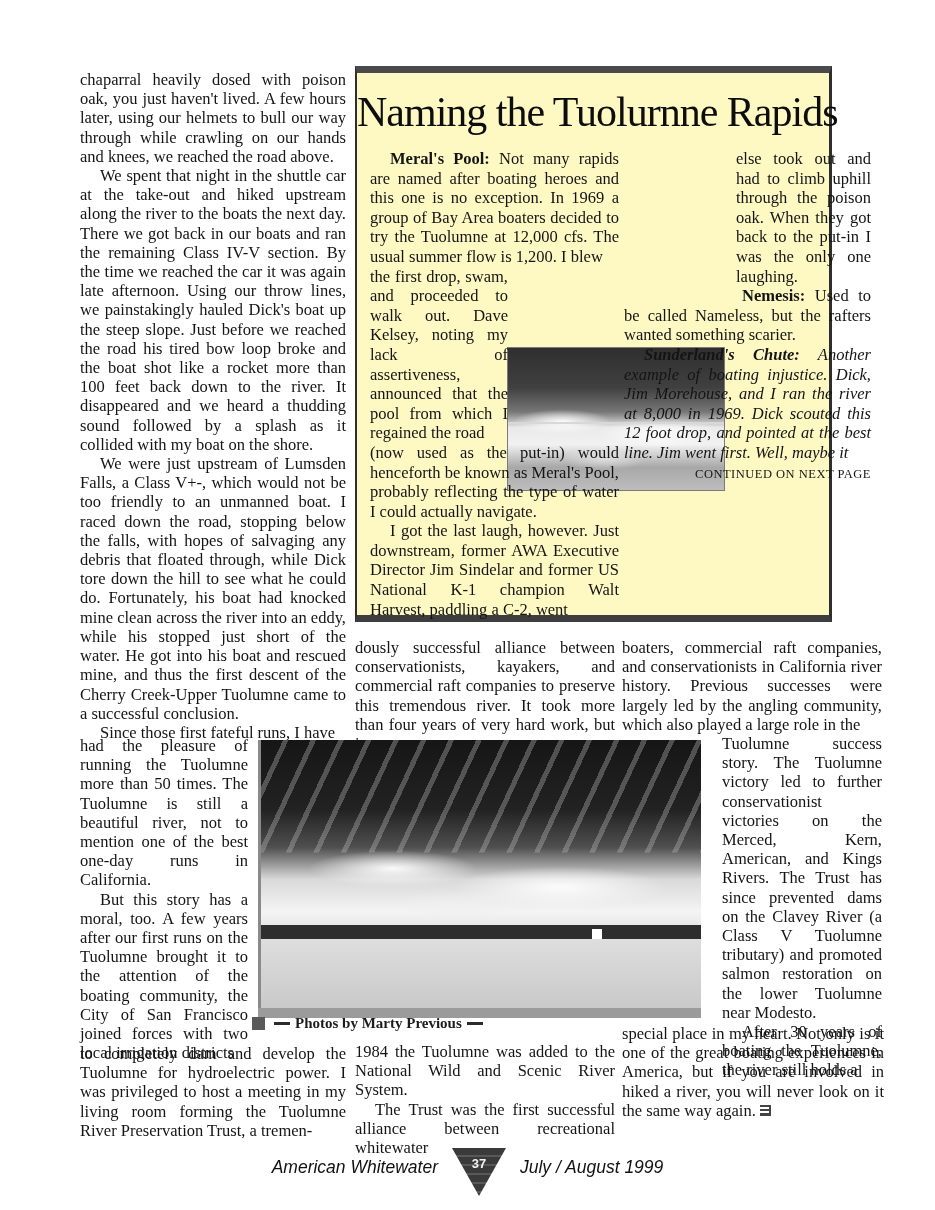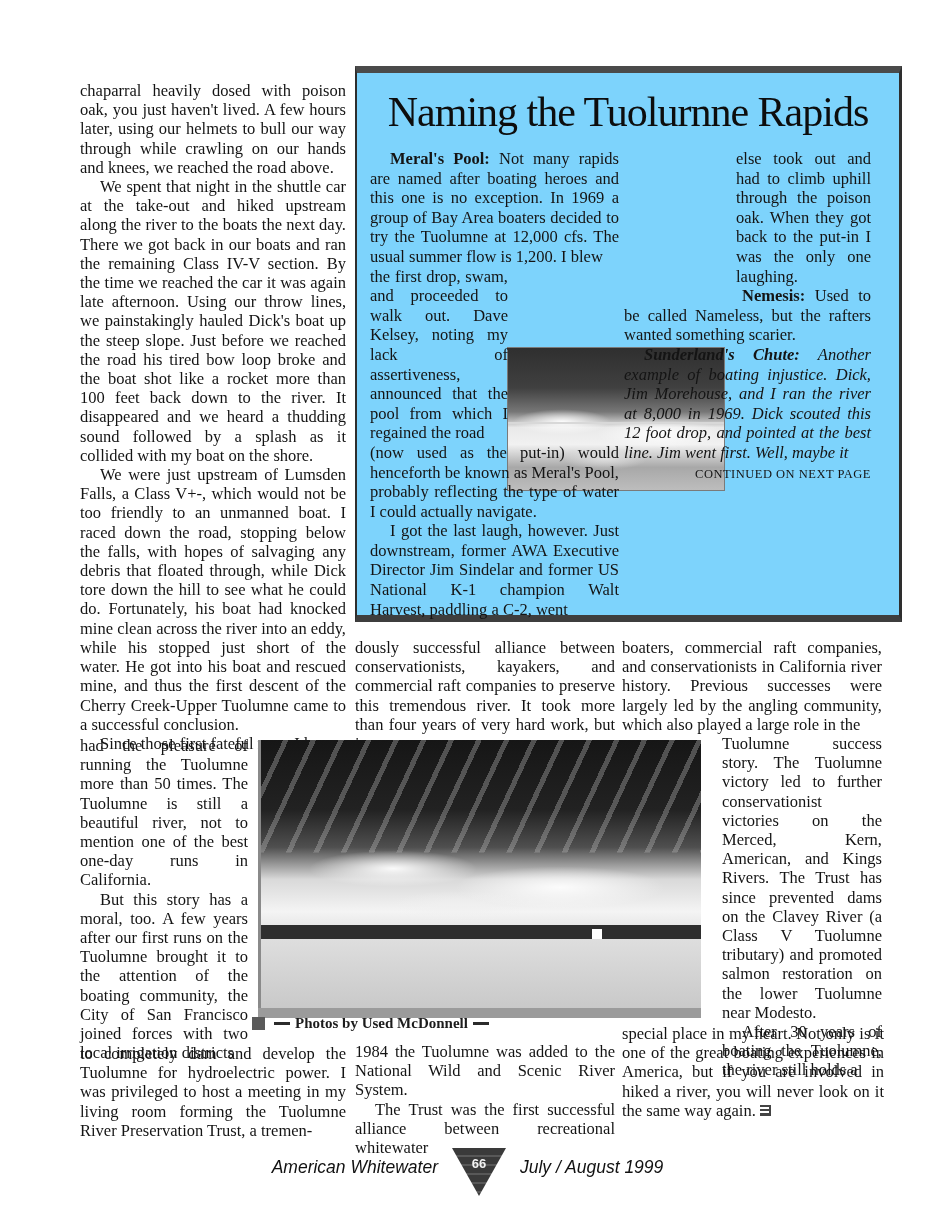--- a/index.html
+++ b/index.html
@@ -8,28 +8,28 @@
     position:relative; width:935px; height:1210px; background:#ffffff;
     font-family:"Liberation Serif", serif; color:#141414; overflow:hidden;
   }
   .col { position:absolute; font-size:16.5px; line-height:19.2px; text-align:justify; }
   .col p { text-indent:20px; }
   .col p.noindent { text-indent:0; }
   .seg { text-align:justify; }
   b.lead { font-weight:bold; }
 
   
-  #left-col-top    { left:80px;  top:81px;  width:266px; }
+  #left-col-top    { left:80px;  top:70px;  width:266px; }
   #left-col-narrow { left:80px;  top:736px; width:168px; }
   #left-col-bottom { left:80px;  top:1044px; width:266px; }
 
   
   .feature-box {
-    position:absolute; left:355px; top:66px; width:547px; height:556px;
-    background:#7dd3fc;
+    position:absolute; left:355px; top:66px; width:477px; height:556px;
+    background:#fef9c3;
     border-left:2px solid #2e2e2e; border-right:3px solid #2e2e2e;
     border-top:7px solid #4a4a4a; border-bottom:7px solid #3e3e3e;
   }
   .feature-title {
     margin-top:16px; text-align:center; font-size:42px; letter-spacing:-1px;
     line-height:46px; color:#0d0d0d; white-space:nowrap;
   }
   .box-body { position:relative; margin-top:14px; padding:0 13px; }
   .box-col { position:absolute; top:0; width:249px; font-size:16.5px; line-height:19.6px; text-align:justify; }
   #box-col-left  { left:13px; }
@@ -167,25 +167,25 @@
     <p class="noindent"><span>special place in my heart. Not only is it one of the great boating experiences in America, but if you are involved in hiked a river, you will never look on it the same way again.</span><span class="endmark"></span></p>
   </div>
 
   <div class="main-photo">
     <div class="bottom-strip"></div>
   </div>
 
   <div class="caption-row">
     <div class="caption-square"></div>
     <div class="caption-dash"></div>
-    <div class="caption-text">Photos by Used McDonnell</div>
+    <div class="caption-text">Photos by Marty Previous</div>
     <div class="caption-dash"></div>
   </div>
 
   <div class="footer">
     <span class="mag">American Whitewater</span>
     <span class="page-triangle">
-      <span class="pnum">66</span>
+      <span class="pnum">37</span>
     </span>
     <span class="issue">July / August 1999</span>
   </div>
 
 </div>
 
 </body></html>

